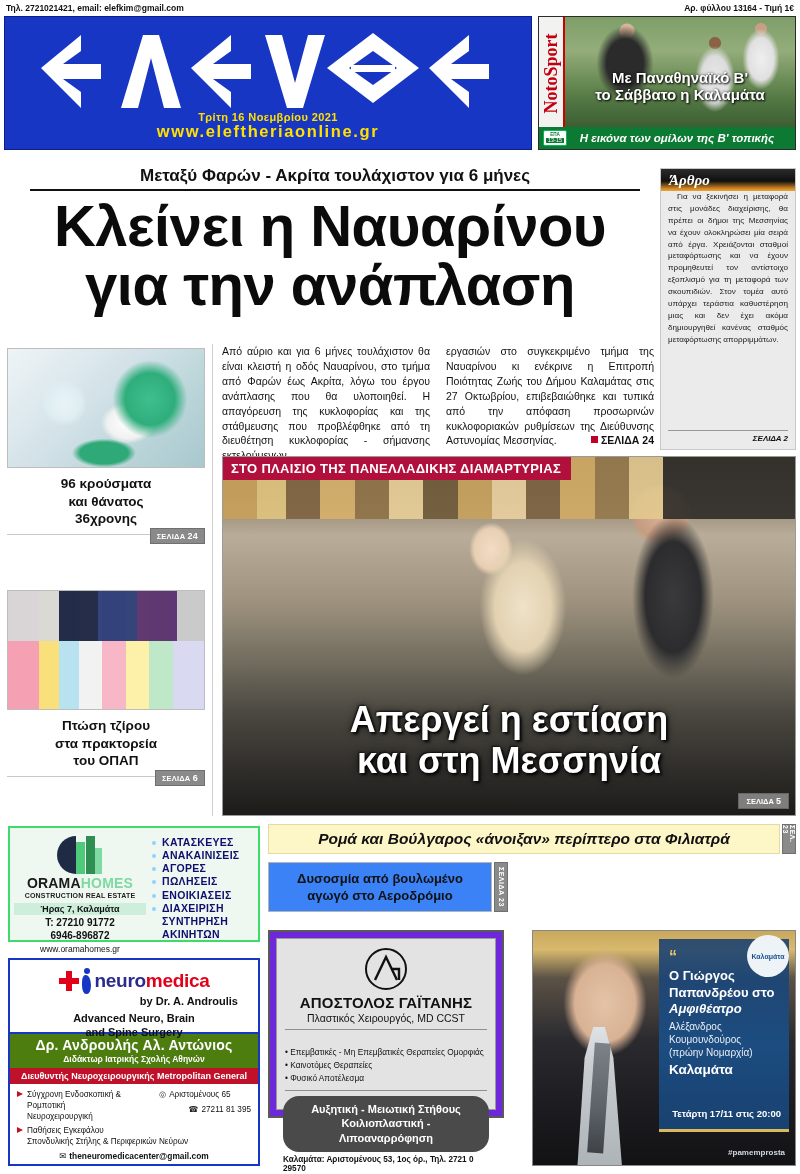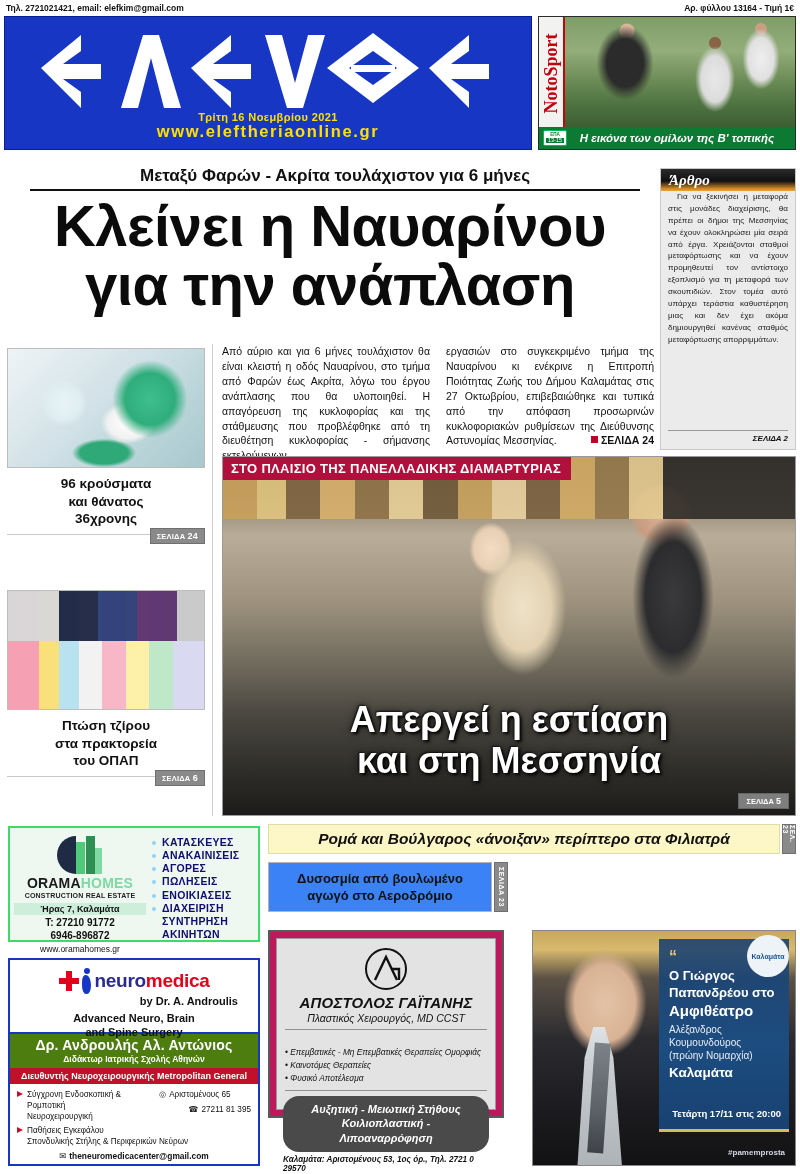--- a/index.html
+++ b/index.html
@@ -301,21 +301,21 @@
     border-left:6px solid #c0112a; border-top:3px solid transparent; border-bottom:3px solid transparent;
   }
   .pin::before { content:"\25CE"; color:#222; margin-right:3px; }
   .ph2::before { content:"\260E"; color:#222; margin-right:3px; }
   .neuro-mail { text-align:center; font-size:8.4px; font-weight:bold; color:#111; margin-top:4px; }
   .neuro-mail .ic { margin-right:3px; }
 
   
   .gait {
     position:absolute; left:268px; top:930px; width:236px; height:188px;
-    border:2px solid #5a5a5a; background:#be185d; padding:6px;font-style:italic;
+    border:2px solid #5a5a5a; background:#6d28d9; padding:6px;
   }
   .gait-inner { border:1px solid #9a9a9a; height:100%; padding:5px 6px; background:#e3e3e3; }
   .gait-logo { width:46px; height:46px; margin:2px auto 0; position:relative; }
   .gait-name { text-align:center; font-size:15px; font-weight:bold; letter-spacing:.2px; color:#111; margin-top:2px; }
   .gait-role { text-align:center; font-size:10.5px; color:#111; margin-top:1px; }
   .gait-hr { border-top:1px solid #8f8f8f; margin:5px 2px; }
   .gait-bul { font-size:8.3px; color:#111; line-height:1.55; padding-left:2px;margin-top:16px; }
   .gait-pill {
     background:#4a4a4a; color:#fff; border-radius:16px; text-align:center;
     padding:6px 20px; margin-top:5px; font-size:11px; font-weight:bold; line-height:1.35;
@@ -342,21 +342,21 @@
     transform: rotate(4deg);
   }
   .papa-panel {
     position:absolute; left:126px; top:8px; width:130px; height:190px;
     background:linear-gradient(180deg, rgba(20,60,110,.86) 0%, rgba(26,82,142,.86) 55%, rgba(24,70,122,.9) 100%);
     padding:12px 10px 8px; z-index:3;
   }
   .papa-quote { color:#f0c96a; font-size:16px; font-weight:bold; line-height:.7; }
   .papa-l1 { color:#fff; font-size:13px; font-weight:bold; line-height:1.28; margin-top:6px; }
   .papa-l2 { color:#fff; font-size:13px; font-weight:bold; line-height:1.28; }
-  .papa-l3 { color:#fff; font-size:15px; font-weight:bold; line-height:1.28; }
+  .papa-l3 { color:#fff; font-size:13px; font-weight:bold; line-height:1.28;font-style:italic; }
   .papa-s1 { color:#e8eef5; font-size:10px; line-height:1.3; margin-top:2px; }
   .papa-s2 { color:#e8eef5; font-size:10px; line-height:1.3; }
   .papa-s3 { color:#e8eef5; font-size:10px; line-height:1.3; }
   .papa-city { color:#fff; font-size:13.5px; font-weight:bold; margin-top:3px; }
   .papa-when {
     color:#fff; font-size:9.5px; font-weight:bold; text-align:right;
     position:absolute; right:8px; bottom:10px;
   }
   .papa-rule { position:absolute; left:126px; top:198px; width:130px; height:3px; background:#d9b95e; z-index:3; }
   .papa-circle {
@@ -400,20 +400,24 @@
       </g>
     </svg>
     <div class="mh-date">Τρίτη 16 Νοεμβρίου 2021</div>
     <div class="mh-site">www.eleftheriaonline.gr</div>
   </div>
 
   <div class="noto">
     <div class="noto-photo"></div>
     <div class="noto-spine">
       <span>NotoSport</span>
+    </div>
+    <div class="noto-title">
+      <div>Με Παναθηναϊκό Β'</div>
+      <div>το Σάββατο η Καλαμάτα</div>
     </div>
     <div class="noto-strip">
       <div class="noto-badge">
         <b>ΕΠΑ</b>
         <i>13-15</i>
       </div>
       <div class="noto-strip-text">Η εικόνα των ομίλων της Β' τοπικής</div>
     </div>
   </div>
 

